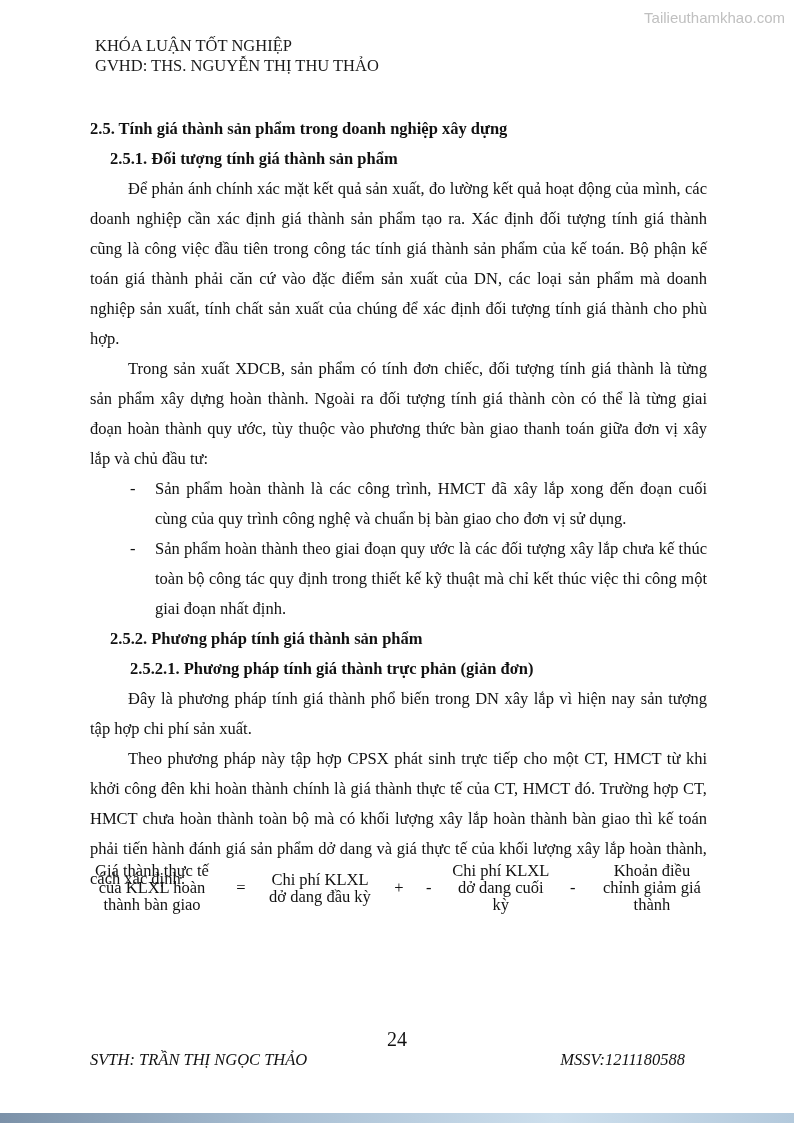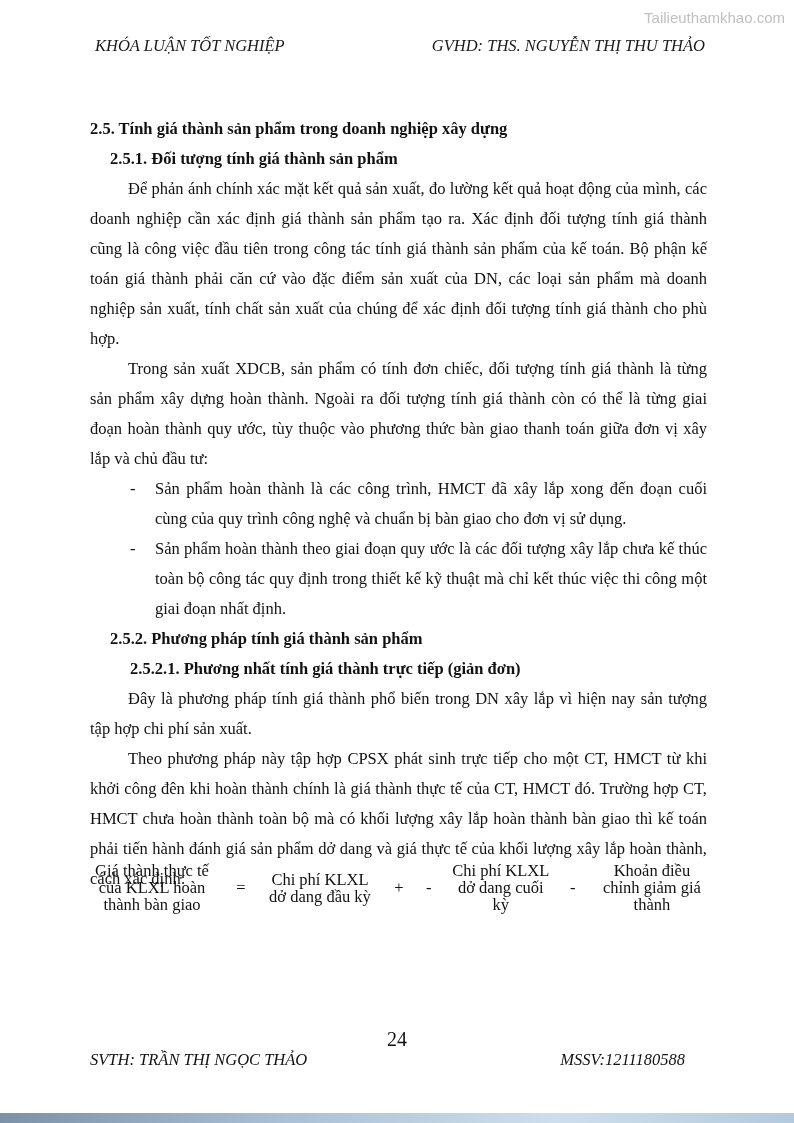--- a/index.html
+++ b/index.html
@@ -14,21 +14,21 @@
   }
   .watermark {
     position:absolute; top:9px; right:9px;
     font-family:"Liberation Sans", sans-serif;
     font-size:15px; color:#c0c0c0;
     text-shadow:0 1px 0 #ffffff;
   }
   .runninghead {
     position:absolute; top:36px; left:95px; width:610px;
     display:flex; justify-content:space-between;
-    font-style:italic; font-size:16.5px; color:#1a1a1a;
+    font-size:16.5px; color:#1a1a1a;flex-direction:column;
   }
   .content {
     position:absolute; top:74px; left:90px; width:617px;
     font-size:16.5px; line-height:30px; text-align:justify;
   }
   .h1 { font-weight:bold; text-align:left;margin-top:40px; }
   .h2 { font-weight:bold; text-align:left; padding-left:20px; }
   .h3 { font-weight:bold; text-align:left; padding-left:40px; }
   .para { text-indent:38px; }
   .bullet { padding-left:65px; position:relative; }
@@ -78,21 +78,21 @@
     <div class="para">Trong sản xuất XDCB, sản phẩm có tính đơn chiếc, đối tượng tính giá thành là từng sản phẩm xây dựng hoàn thành. Ngoài ra đối tượng tính giá thành còn có thể là từng giai đoạn hoàn thành quy ước, tùy thuộc vào phương thức bàn giao thanh toán giữa đơn vị xây lắp và chủ đầu tư:</div>
     <div class="bullet">
       <span class="dash">-</span>
       <span>Sản phẩm hoàn thành là các công trình, HMCT đã xây lắp xong đến đoạn cuối cùng của quy trình công nghệ và chuẩn bị bàn giao cho đơn vị sử dụng.</span>
     </div>
     <div class="bullet">
       <span class="dash">-</span>
       <span>Sản phẩm hoàn thành theo giai đoạn quy ước là các đối tượng xây lắp chưa kế thúc toàn bộ công tác quy định trong thiết kế kỹ thuật mà chỉ kết thúc việc thi công một giai đoạn nhất định.</span>
     </div>
     <div class="h2">2.5.2. Phương pháp tính giá thành sản phẩm</div>
-    <div class="h3">2.5.2.1. Phương nhất tính giá thành trực tiếp (giản đơn)</div>
+    <div class="h3">2.5.2.1. Phương pháp tính giá thành trực phản (giản đơn)</div>
     <div class="para">Đây là phương pháp tính giá thành phổ biến trong DN xây lắp vì hiện nay sản tượng tập hợp chi phí sản xuất.</div>
     <div class="para">Theo phương pháp này tập hợp CPSX phát sinh trực tiếp cho một CT, HMCT từ khi khởi công đên khi hoàn thành chính là giá thành thực tế của CT, HMCT đó. Trường hợp CT, HMCT chưa hoàn thành toàn bộ mà có khối lượng xây lắp hoàn thành bàn giao thì kế toán phải tiến hành đánh giá sản phẩm dở dang và giá thực tế của khối lượng xây lắp hoàn thành, cách xác định:</div>
   </div>
 
   <div class="formula">
     <div class="fterm fw1">Giá thành thực tế của KLXL hoàn thành bàn giao</div>
     <div class="fop">=</div>
     <div class="fterm fw2">Chi phí KLXL dở dang đầu kỳ</div>
     <div class="fop">+</div>
     <div class="fop">-</div>

